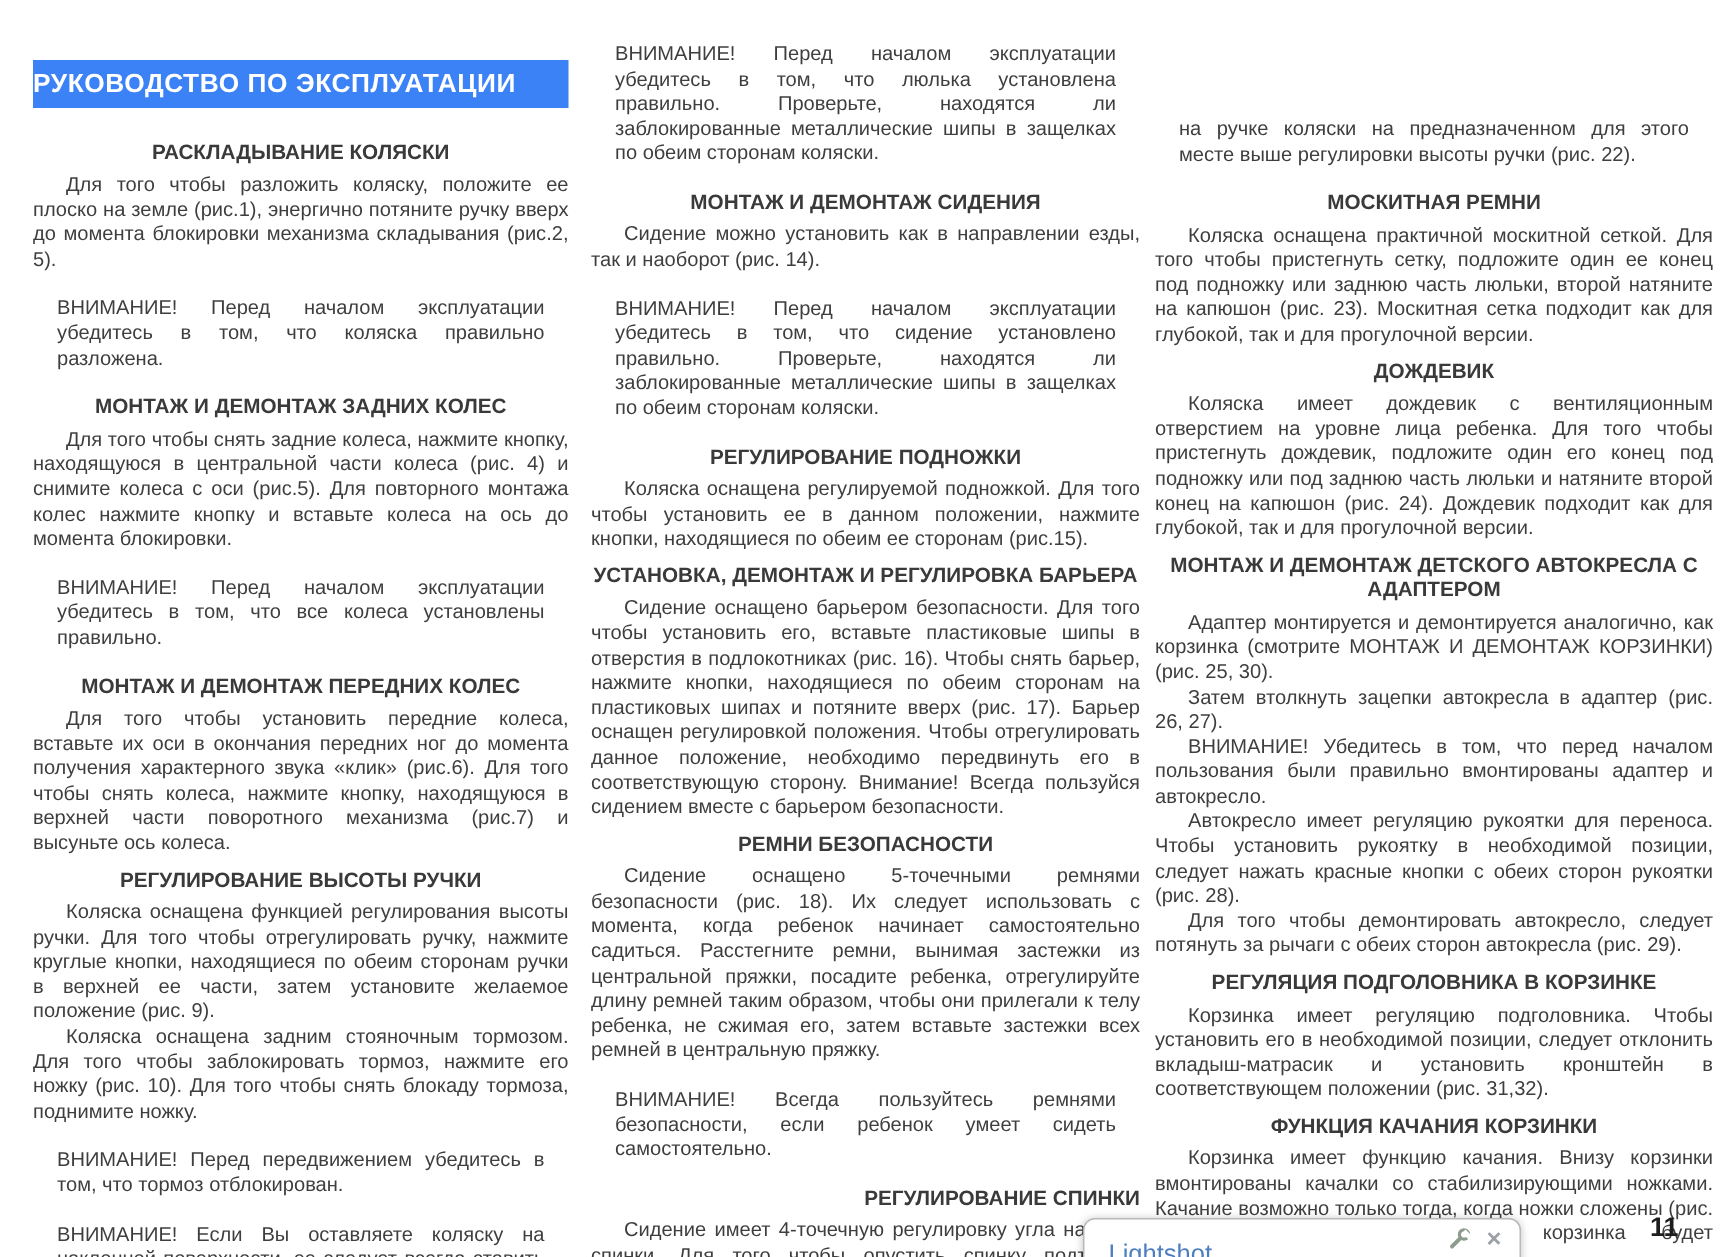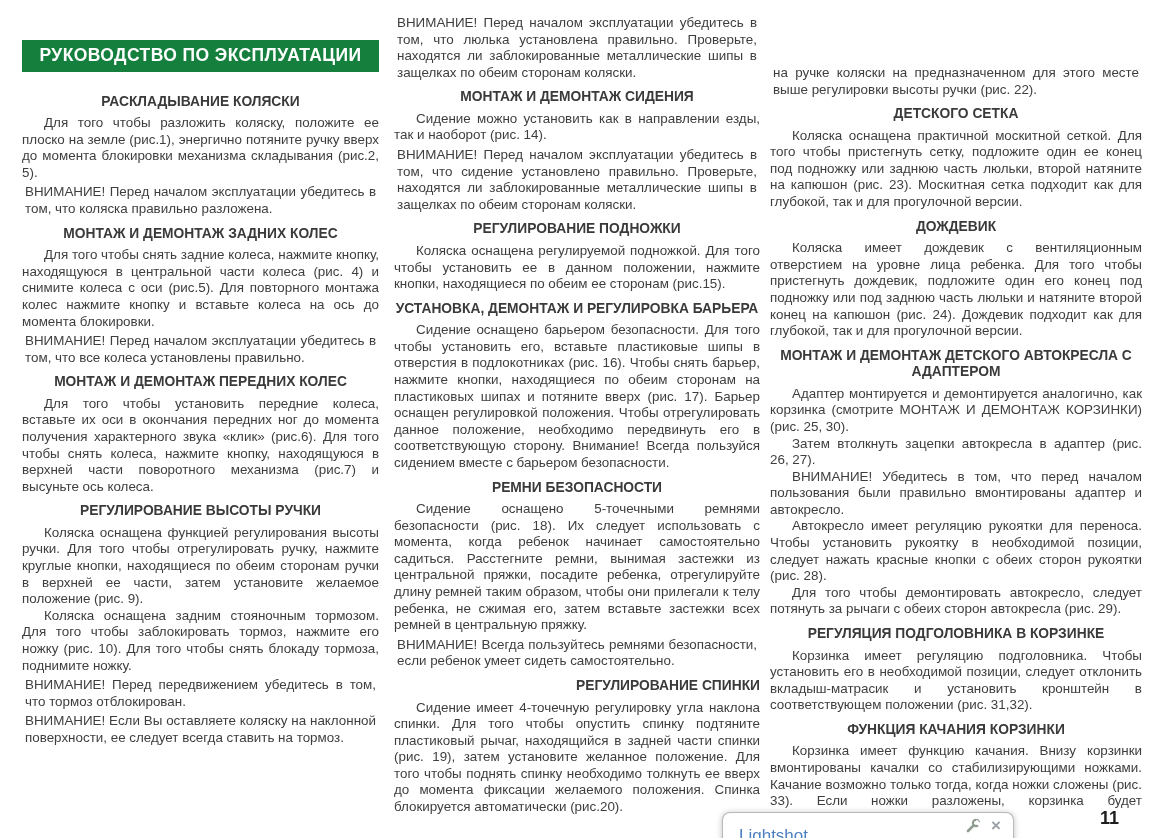--- a/index.html
+++ b/index.html
@@ -8,29 +8,29 @@
     background:#ffffff;
     font-family:"Liberation Sans","DejaVu Sans",sans-serif;
     color:#3e3e3e;
   }
   .col{position:absolute;text-align:justify;font-size:13.4px;line-height:16.6px;}
   #col-0{left:22px;top:40px;width:357px;}
   #col-1{left:394px;top:12px;width:366px;}
   #col-2{left:770px;top:62px;width:372px;}
 
   .banner{
-    background:#15803d;color:#ffffff;font-weight:bold;
-    font-size:17.5px;letter-spacing:.4px;text-align:center;
+    background:#3b82f6;color:#ffffff;font-weight:bold;
+    font-size:17.5px;letter-spacing:.4px;text-align:left;
     padding:7px 0 8px;margin-bottom:22px;
   }
   .h{font-weight:bold;text-align:center;color:#3a3a3a;font-size:13.8px;
      margin:8px 0 5px;line-height:16.5px;}
   .h.left{text-align:right;padding-left:4px;}
   .p{margin:0;text-indent:22px;}
-  .n{margin:3px;}
+  .n{margin:16px;}
 
   .page-number{
     position:absolute;left:1100px;top:808px;
     font-weight:bold;font-size:18px;color:#1d1d1d;
   }
 
   .lightshot{
     position:absolute;left:722px;top:812px;width:290px;height:60px;
     background:#ffffff;border:1px solid #b9b9b9;border-bottom:none;
     border-radius:8px 8px 0 0;
@@ -77,21 +77,21 @@
     <div class="p">Сидение оснащено барьером безопасности. Для того чтобы установить его, вставьте пластиковые шипы в отверстия в подлокотниках (рис. 16). Чтобы снять барьер, нажмите кнопки, находящиеся по обеим сторонам на пластиковых шипах и потяните вверх (рис. 17). Барьер оснащен регулировкой положения. Чтобы отрегулировать данное положение, необходимо передвинуть его в соответствующую сторону. Внимание! Всегда пользуйся сидением вместе с барьером безопасности.</div>
     <div class="h">РЕМНИ БЕЗОПАСНОСТИ</div>
     <div class="p">Сидение оснащено 5-точечными ремнями безопасности (рис. 18). Их следует использовать с момента, когда ребенок начинает самостоятельно садиться. Расстегните ремни, вынимая застежки из центральной пряжки, посадите ребенка, отрегулируйте длину ремней таким образом, чтобы они прилегали к телу ребенка, не сжимая его, затем вставьте застежки всех ремней в центральную пряжку.</div>
     <div class="n">ВНИМАНИЕ! Всегда пользуйтесь ремнями безопасности, если ребенок умеет сидеть самостоятельно.</div>
     <div class="h left">РЕГУЛИРОВАНИЕ СПИНКИ</div>
     <div class="p">Сидение имеет 4-точечную регулировку угла наклона спинки. Для того чтобы опустить спинку подтяните пластиковый рычаг, находящийся в задней части спинки (рис. 19), затем установите желанное положение. Для того чтобы поднять спинку необходимо толкнуть ее вверх до момента фиксации желаемого положения. Спинка блокируется автоматически (рис.20).</div>
   </div>
 
 <div class="col" id="col-2">
     <div class="n">на ручке коляски на предназначенном для этого месте выше регулировки высоты ручки (рис. 22).</div>
-    <div class="h">ДЕТСКОГО СЕТКА</div>
+    <div class="h">МОСКИТНАЯ РЕМНИ</div>
     <div class="p">Коляска оснащена практичной москитной сеткой. Для того чтобы пристегнуть сетку, подложите один ее конец под подножку или заднюю часть люльки, второй натяните на капюшон (рис. 23). Москитная сетка подходит как для глубокой, так и для прогулочной версии.</div>
     <div class="h">ДОЖДЕВИК</div>
     <div class="p">Коляска имеет дождевик с вентиляционным отверстием на уровне лица ребенка. Для того чтобы пристегнуть дождевик, подложите один его конец под подножку или под заднюю часть люльки и натяните второй конец на капюшон (рис. 24). Дождевик подходит как для глубокой, так и для прогулочной версии.</div>
     <div class="h">МОНТАЖ И ДЕМОНТАЖ ДЕТСКОГО АВТОКРЕСЛА С АДАПТЕРОМ</div>
     <div class="p">Адаптер монтируется и демонтируется аналогично, как корзинка (смотрите МОНТАЖ И ДЕМОНТАЖ КОРЗИНКИ) (рис. 25, 30).</div>
     <div class="p">Затем втолкнуть зацепки автокресла в адаптер (рис. 26, 27).</div>
     <div class="p">ВНИМАНИЕ! Убедитесь в том, что перед началом пользования были правильно вмонтированы адаптер и автокресло.</div>
     <div class="p">Автокресло имеет регуляцию рукоятки для переноса. Чтобы установить рукоятку в необходимой позиции, следует нажать красные кнопки с обеих сторон рукоятки (рис. 28).</div>
     <div class="p">Для того чтобы демонтировать автокресло, следует потянуть за рычаги с обеих сторон автокресла (рис. 29).</div>
     <div class="h">РЕГУЛЯЦИЯ ПОДГОЛОВНИКА В КОРЗИНКЕ</div>

